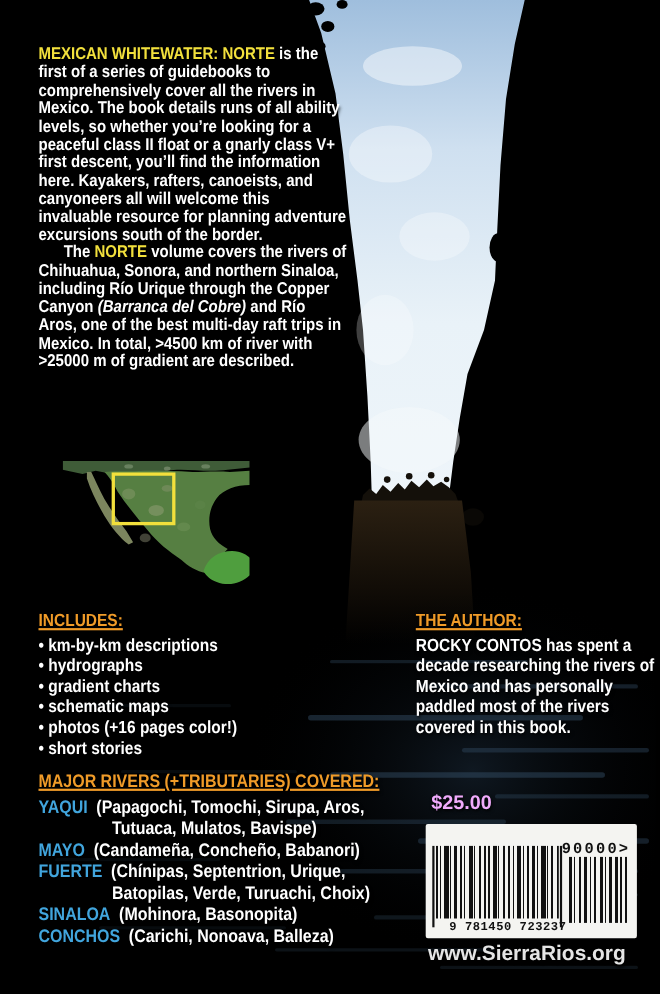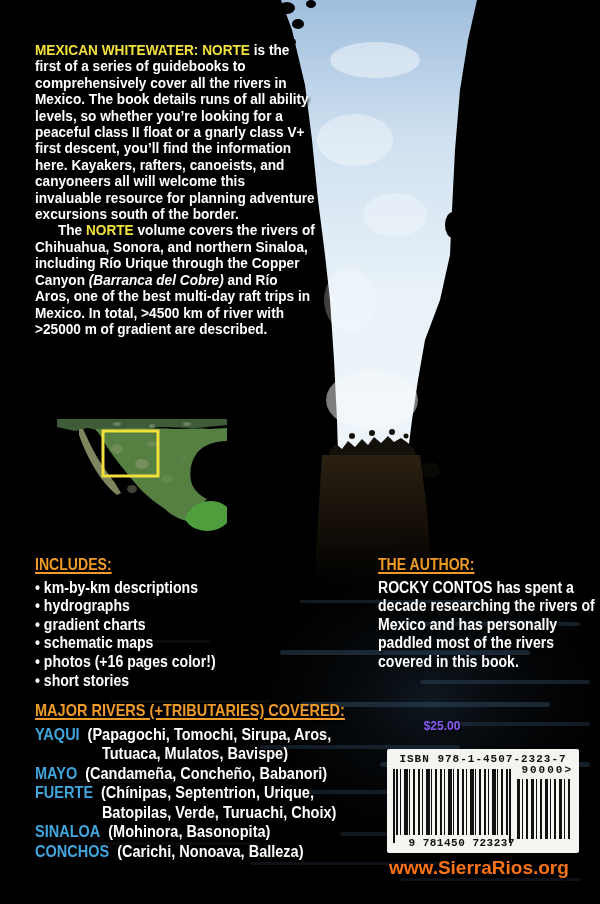--- a/index.html
+++ b/index.html
@@ -22,45 +22,45 @@
   .includes{left:35px;top:556px;width:300px;font-size:16px;line-height:18.6px;
             font-weight:bold;color:#fff;}
   .author{left:378px;top:556px;width:252px;font-size:16px;line-height:18.6px;
           font-weight:bold;color:#fff;}
   .author p{margin:0;}
   .rivers{left:35px;top:701px;width:388px;font-size:16.5px;line-height:19.5px;
           font-weight:bold;color:#fff;}
   .river-row{padding-left:76px;text-indent:-76px;}
   .blue{color:#41a5dd;margin-right:9px;}
   .map{left:57px;top:419px;width:170px;height:126px;background:#000;}
-  .price{left:392px;top:719px;width:100px;text-align:center;font-size:12px;
-         font-weight:bold;color:#8b5cf6;}
+  .price{left:392px;top:719px;width:100px;text-align:left;font-size:18px;
+         font-weight:bold;color:#f0abfc;}
   .barcode-box{left:387px;top:749px;width:192px;height:104px;background:#f4f4f1;
                border-radius:2px;}
   .bc-isbn{position:absolute;left:0;top:4px;width:100%;text-align:center;
            font-family:"Liberation Mono",monospace;font-size:11px;letter-spacing:1px;
            color:#111;font-weight:bold;}
   .bc-main{position:absolute;left:9px;top:20px;width:112px;height:66px;
     background:
       repeating-linear-gradient(90deg,#111 0 2px,transparent 2px 4px,#111 4px 5px,
       transparent 5px 8px,#111 8px 12px,transparent 12px 13px,#111 13px 14px,
       transparent 14px 17px,#111 17px 19px,transparent 19px 22px);}
   .bc-guard-l{position:absolute;left:6px;top:20px;width:2px;height:74px;background:#111;}
   .bc-guard-r{position:absolute;left:122px;top:20px;width:2px;height:74px;background:#111;}
   .bc-addon{position:absolute;left:130px;top:30px;width:54px;height:60px;
     background:
       repeating-linear-gradient(90deg,#111 0 3px,transparent 3px 5px,#111 5px 6px,
       transparent 6px 9px,#111 9px 11px,transparent 11px 14px);}
   .bc-digits{position:absolute;left:2px;top:88px;width:126px;text-align:right;
              font-family:"Liberation Mono",monospace;font-size:11px;color:#111;
              font-weight:bold;letter-spacing:0.5px;}
   .bc-addon-num{position:absolute;right:6px;top:15px;
-                font-family:"Liberation Mono",monospace;font-size:11px;color:#111;
+                font-family:"Liberation Mono",monospace;font-size:14px;color:#111;
                 font-weight:bold;letter-spacing:2px;}
-  .website{left:389px;top:857px;font-size:19px;font-weight:bold;color:#f97316;}
+  .website{left:389px;top:857px;font-size:19px;font-weight:bold;color:#e5e5e5;}
 </style>
 </head>
 <body>
 
 <div id="cover">
 
   <svg id="bgsvg" viewBox="0 0 600 904" preserveAspectRatio="none">
     <defs>
       <linearGradient id="skyg" x1="0" y1="0" x2="0" y2="1">
         <stop offset="0%" stop-color="#9fbedd"></stop>
@@ -181,21 +181,20 @@
     <div class="river-row"><span class="blue">YAQUI</span><span>(Papagochi, Tomochi, Sirupa, Aros, Tutuaca, Mulatos, Bavispe)</span></div>
     <div class="river-row"><span class="blue">MAYO</span><span>(Candameña, Concheño, Babanori)</span></div>
     <div class="river-row"><span class="blue">FUERTE</span><span>(Chínipas, Septentrion, Urique, Batopilas, Verde, Turuachi, Choix)</span></div>
     <div class="river-row"><span class="blue">SINALOA</span><span>(Mohinora, Basonopita)</span></div>
     <div class="river-row"><span class="blue">CONCHOS</span><span>(Carichi, Nonoava, Balleza)</span></div>
   </div>
 
   <div class="abs price sh">$25.00</div>
 
   <div class="abs barcode-box">
-    <div class="bc-isbn">ISBN 978-1-4507-2323-7</div>
     <div class="bc-guard-l"></div>
     <div class="bc-main"></div>
     <div class="bc-guard-r"></div>
     <div class="bc-addon-num">90000&gt;</div>
     <div class="bc-addon"></div>
     <div class="bc-digits">9 781450 723237</div>
   </div>
 
   <div class="abs website sh">www.SierraRios.org</div>
 

